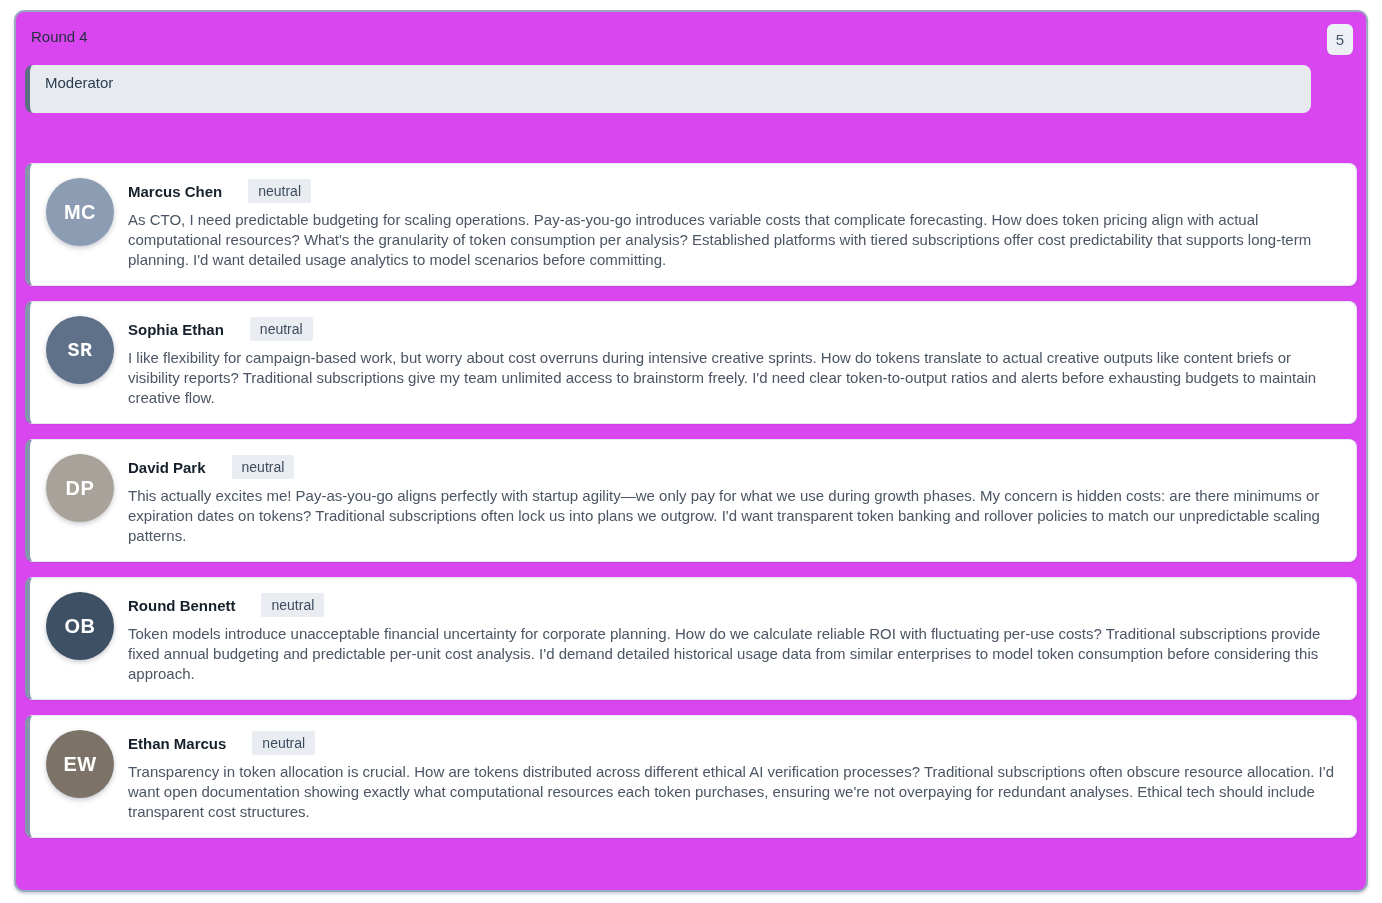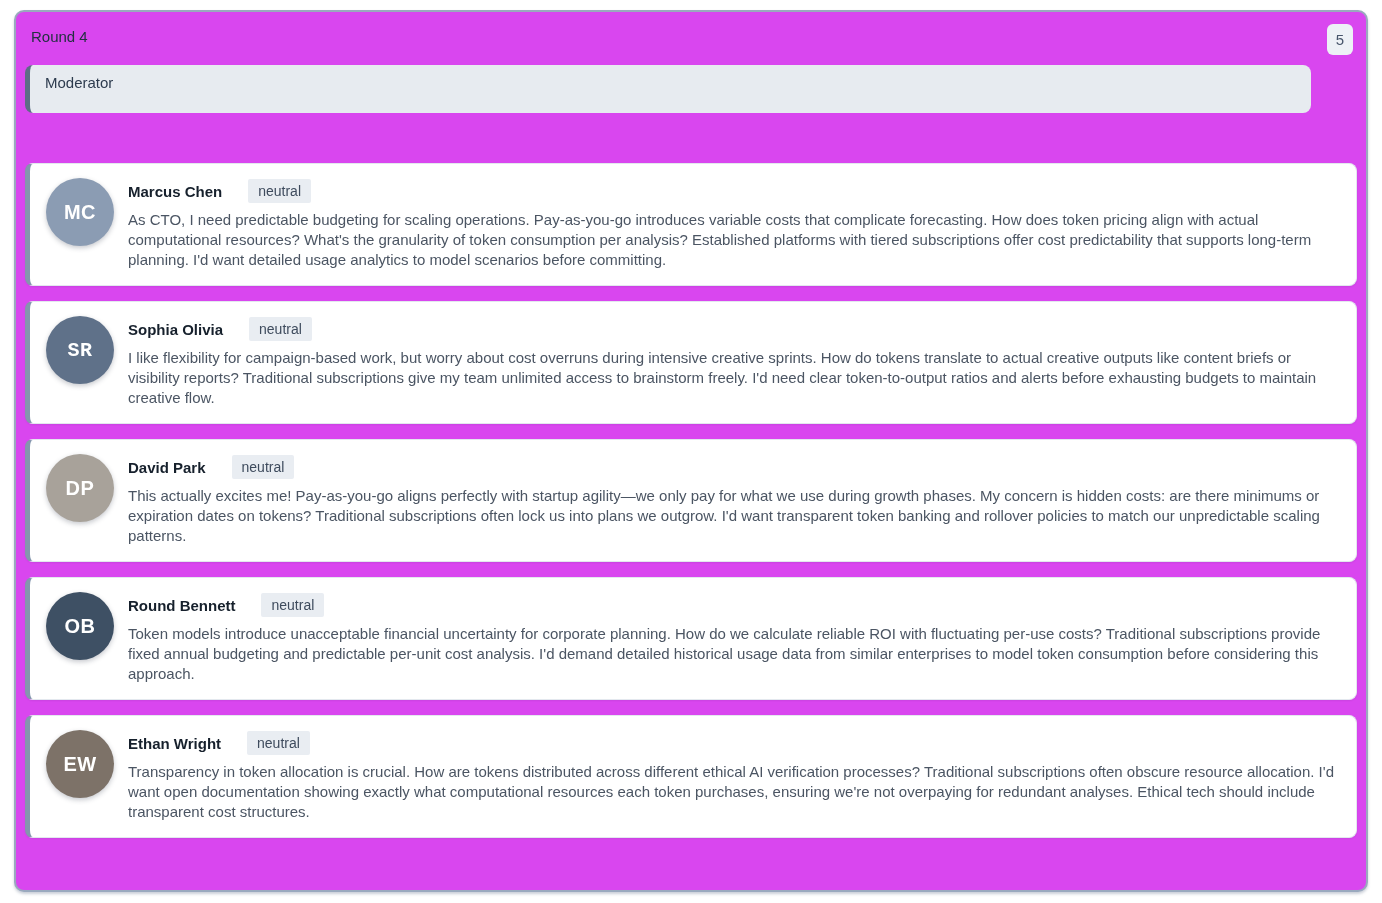--- a/index.html
+++ b/index.html
@@ -137,21 +137,21 @@
           <span class="stance-badge">neutral</span>
         </div>
         <div class="message">As CTO, I need predictable budgeting for scaling operations. Pay-as-you-go introduces variable costs that complicate forecasting. How does token pricing align with actual computational resources? What's the granularity of token consumption per analysis? Established platforms with tiered subscriptions offer cost predictability that supports long-term planning. I'd want detailed usage analytics to model scenarios before committing.</div>
       </div>
     </div>
 
     <div class="card">
       <div class="avatar" style="background: rgb(95, 113, 137); font-family: Liberation Mono, monospace;">SR</div>
       <div class="card-body">
         <div class="name-row">
-          <span class="participant-name">Sophia Olivia</span>
+          <span class="participant-name">Sophia Ethan</span>
           <span class="stance-badge">neutral</span>
         </div>
         <div class="message">I like flexibility for campaign-based work, but worry about cost overruns during intensive creative sprints. How do tokens translate to actual creative outputs like content briefs or visibility reports? Traditional subscriptions give my team unlimited access to brainstorm freely. I'd need clear token-to-output ratios and alerts before exhausting budgets to maintain creative flow.</div>
       </div>
     </div>
 
     <div class="card">
       <div class="avatar" style="background: rgb(168, 162, 154);">DP</div>
       <div class="card-body">
         <div class="name-row">
@@ -170,21 +170,21 @@
           <span class="stance-badge">neutral</span>
         </div>
         <div class="message">Token models introduce unacceptable financial uncertainty for corporate planning. How do we calculate reliable ROI with fluctuating per-use costs? Traditional subscriptions provide fixed annual budgeting and predictable per-unit cost analysis. I'd demand detailed historical usage data from similar enterprises to model token consumption before considering this approach.</div>
       </div>
     </div>
 
     <div class="card">
       <div class="avatar" style="background: rgb(125, 114, 104);">EW</div>
       <div class="card-body">
         <div class="name-row">
-          <span class="participant-name">Ethan Wright</span>
+          <span class="participant-name">Ethan Marcus</span>
           <span class="stance-badge">neutral</span>
         </div>
         <div class="message">Transparency in token allocation is crucial. How are tokens distributed across different ethical AI verification processes? Traditional subscriptions often obscure resource allocation. I'd want open documentation showing exactly what computational resources each token purchases, ensuring we're not overpaying for redundant analyses. Ethical tech should include transparent cost structures.</div>
       </div>
     </div>
 
   </div>
 </div>
 
 </body></html>

